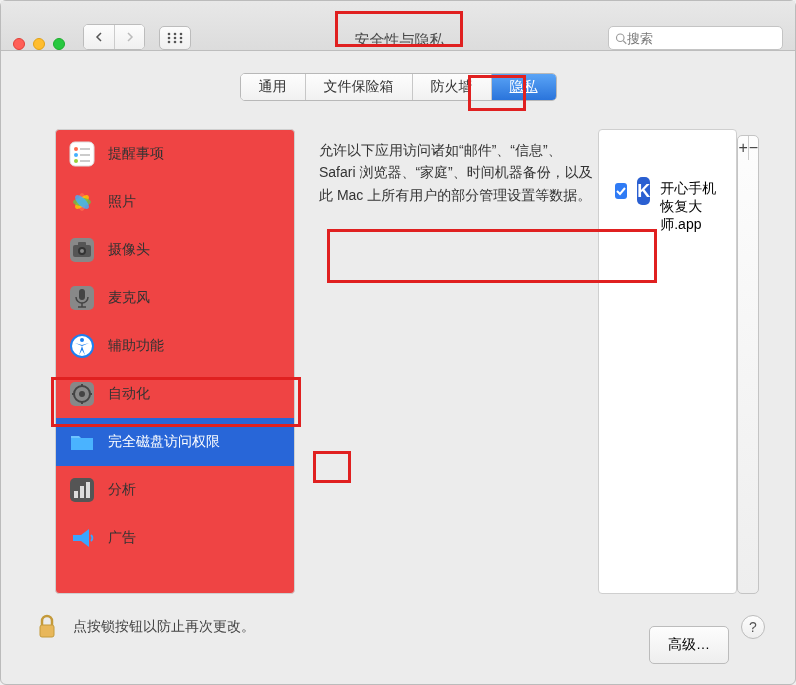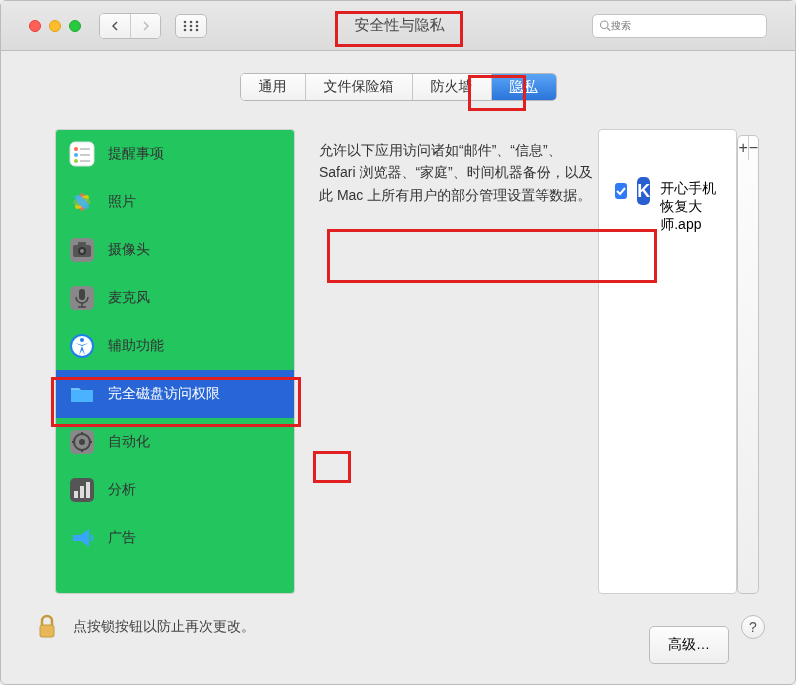--- a/index.html
+++ b/index.html
@@ -16,22 +16,22 @@
       background: #ececec;
       border: 1px solid #bbb;
       border-radius: 6px;
       position: relative;
     }
     .titlebar {
       height: 50px;
       background: linear-gradient(#e8e8e8, #dcdcdc);
       border-bottom: 1px solid #bdbdbd;
       display: flex;
-      align-items: center;
-      padding: 0 28px;
+      align-items: flex-end;
+      padding: 0 12px;
       gap: 8px;
     }
     .traffic { display: flex; gap: 8px; margin-right: 10px; }
     .traffic-dot { width: 12px; height: 12px; border-radius: 50%; }
     .dot-red { background: #ff5f57; border:1px solid #e14038;}
     .dot-yellow { background: #ffbd2e; border:1px solid #e1a116;}
     .dot-green { background: #28c840; border:1px solid #1dad2c;}
     .nav-group {
       display: inline-flex;
       border: 1px solid #bcbcbc;
@@ -67,21 +67,21 @@
       border:1px solid #c4c4c4;
       border-radius: 5px;
       background: #fff;
       display: flex;
       align-items: center;
       padding: 0 6px;
       color: #888;
       font-size: 13px;
     }
     .search-wrap input {
-      border: none; outline: none; width: 100%; font-size: 10px; color:#333; background:transparent;font-family:Liberation Serif, serif;
+      border: none; outline: none; width: 100%; font-size: 13px; color:#333; background:transparent;
     }
     .tabs-row {
       display: flex;
       justify-content: center;
       padding: 22px 0 16px 0;
     }
     .segmented {
       display: inline-flex;
       border:1px solid #b8b8b8;
       border-radius: 5px;
@@ -105,21 +105,21 @@
     .content-area {
       position: absolute;
       left: 54px; right: 36px; top: 128px; bottom: 90px;
       display: flex;
       gap: 20px;
     }
     .sidebar {
       width: 240px;
       border:1px solid #cfcfcf;
       border-radius: 4px;
-      background: #22c55e;
+      background: #ef4444;
       overflow-y: auto;
     }
     .side-item {
       display: flex;
       align-items: center;
       gap: 12px;
       padding: 10px 12px;
       font-size: 14px;
       color: #333;
       border-bottom: 0;
@@ -334,39 +334,39 @@
         <span class="side-icon">
           <svg width="26" height="26" viewBox="0 0 26 26">
               <circle cx="13" cy="13" r="12" fill="#1e7fef"></circle>
               <circle cx="13" cy="13" r="10" fill="#fff"></circle>
               <circle cx="13" cy="7" r="2" fill="#1e7fef"></circle>
               <path d="M6 10 L13 12 L20 10 L13 13 L16 22 L13 17 L10 22 L13 13 Z" fill="#1e7fef"></path>
             </svg>
         </span>
         <span>辅助功能</span>
       </div>
-      <div class="side-item selected">
-        <span class="side-icon">
-          <svg width="26" height="26" viewBox="0 0 26 26">
-              <path d="M2 7 L10 7 L12 9 L24 9 L24 21 L2 21 Z" fill="#6ec3ff"></path>
-              <rect x="2" y="9" width="22" height="12" fill="#4ab3ff"></rect>
-            </svg>
-        </span>
-        <span>完全磁盘访问权限</span>
-      </div>
       <div class="side-item">
         <span class="side-icon">
           <svg width="26" height="26" viewBox="0 0 26 26">
               <rect x="1" y="1" width="24" height="24" rx="5" fill="#888"></rect>
               <circle cx="13" cy="13" r="8" fill="none" stroke="#444" stroke-width="2"></circle>
               <circle cx="13" cy="13" r="3" fill="#444"></circle>
               <path d="M13 3 L13 6 M13 20 L13 23 M3 13 L6 13 M20 13 L23 13" stroke="#444" stroke-width="2"></path>
             </svg>
         </span>
         <span>自动化</span>
+      </div>
+      <div class="side-item selected">
+        <span class="side-icon">
+          <svg width="26" height="26" viewBox="0 0 26 26">
+              <path d="M2 7 L10 7 L12 9 L24 9 L24 21 L2 21 Z" fill="#6ec3ff"></path>
+              <rect x="2" y="9" width="22" height="12" fill="#4ab3ff"></rect>
+            </svg>
+        </span>
+        <span>完全磁盘访问权限</span>
       </div>
       <div class="side-item">
         <span class="side-icon">
           <svg width="26" height="26" viewBox="0 0 26 26">
               <rect x="1" y="1" width="24" height="24" rx="5" fill="#555"></rect>
               <rect x="5" y="14" width="4" height="7" fill="#ddd"></rect>
               <rect x="11" y="9" width="4" height="12" fill="#ddd"></rect>
               <rect x="17" y="5" width="4" height="16" fill="#ddd"></rect>
             </svg>
         </span>

